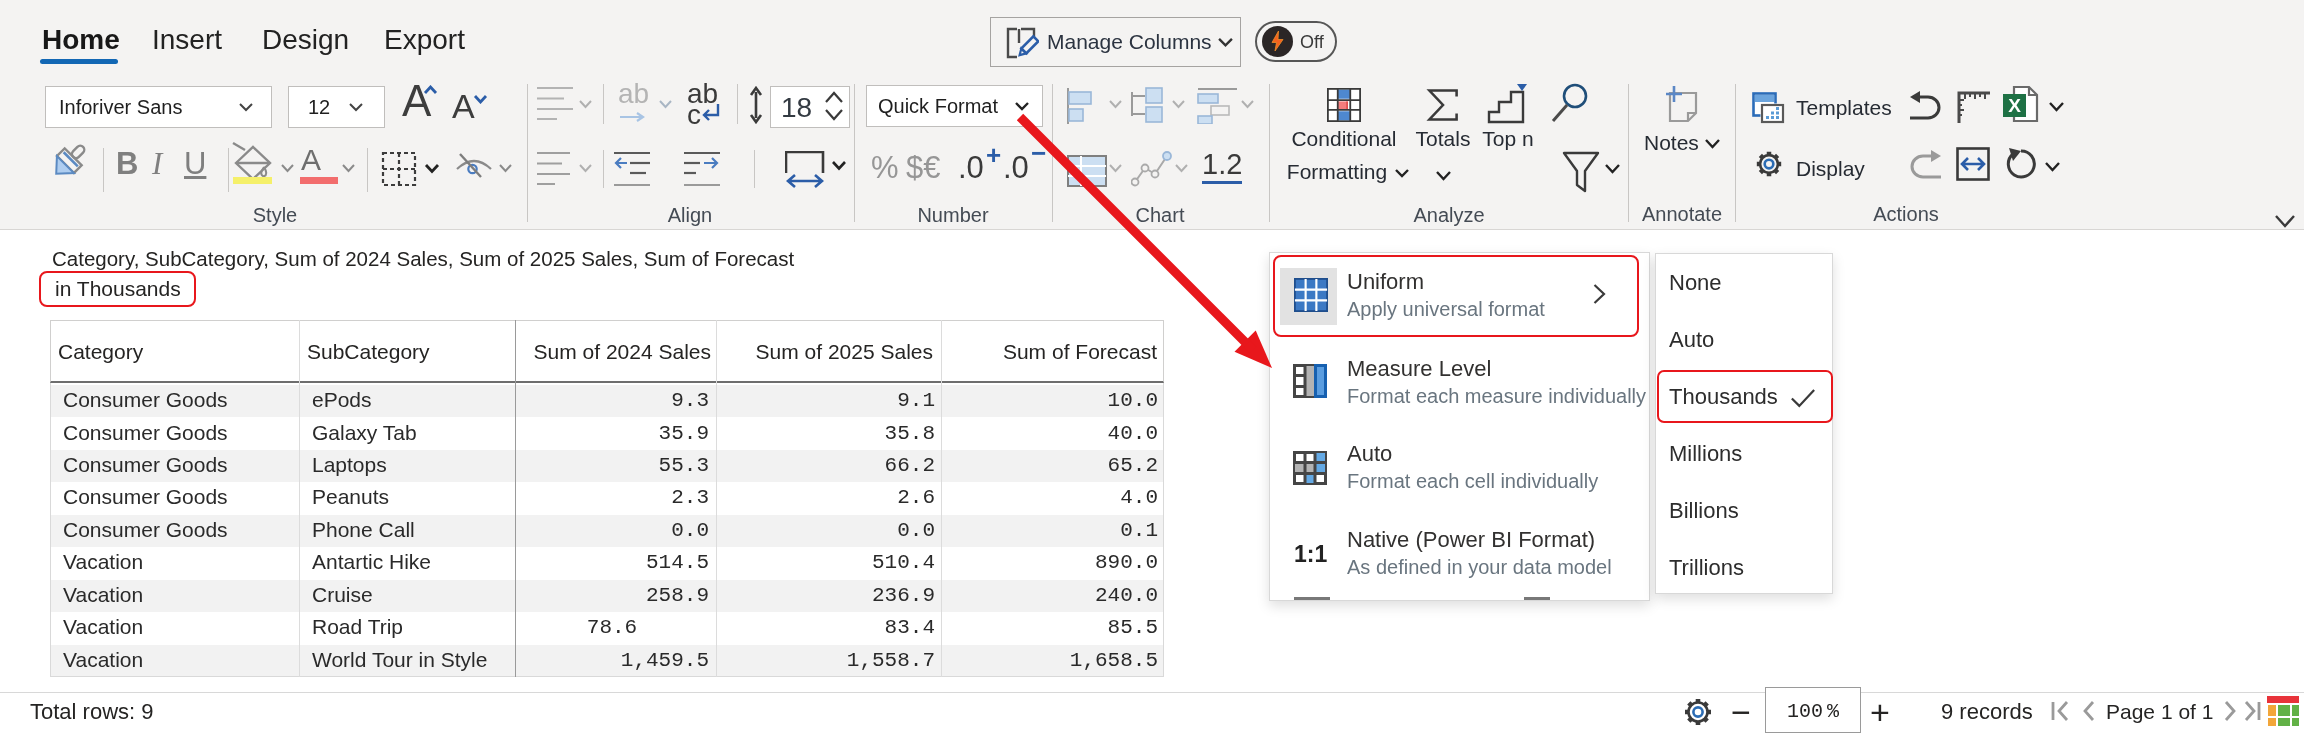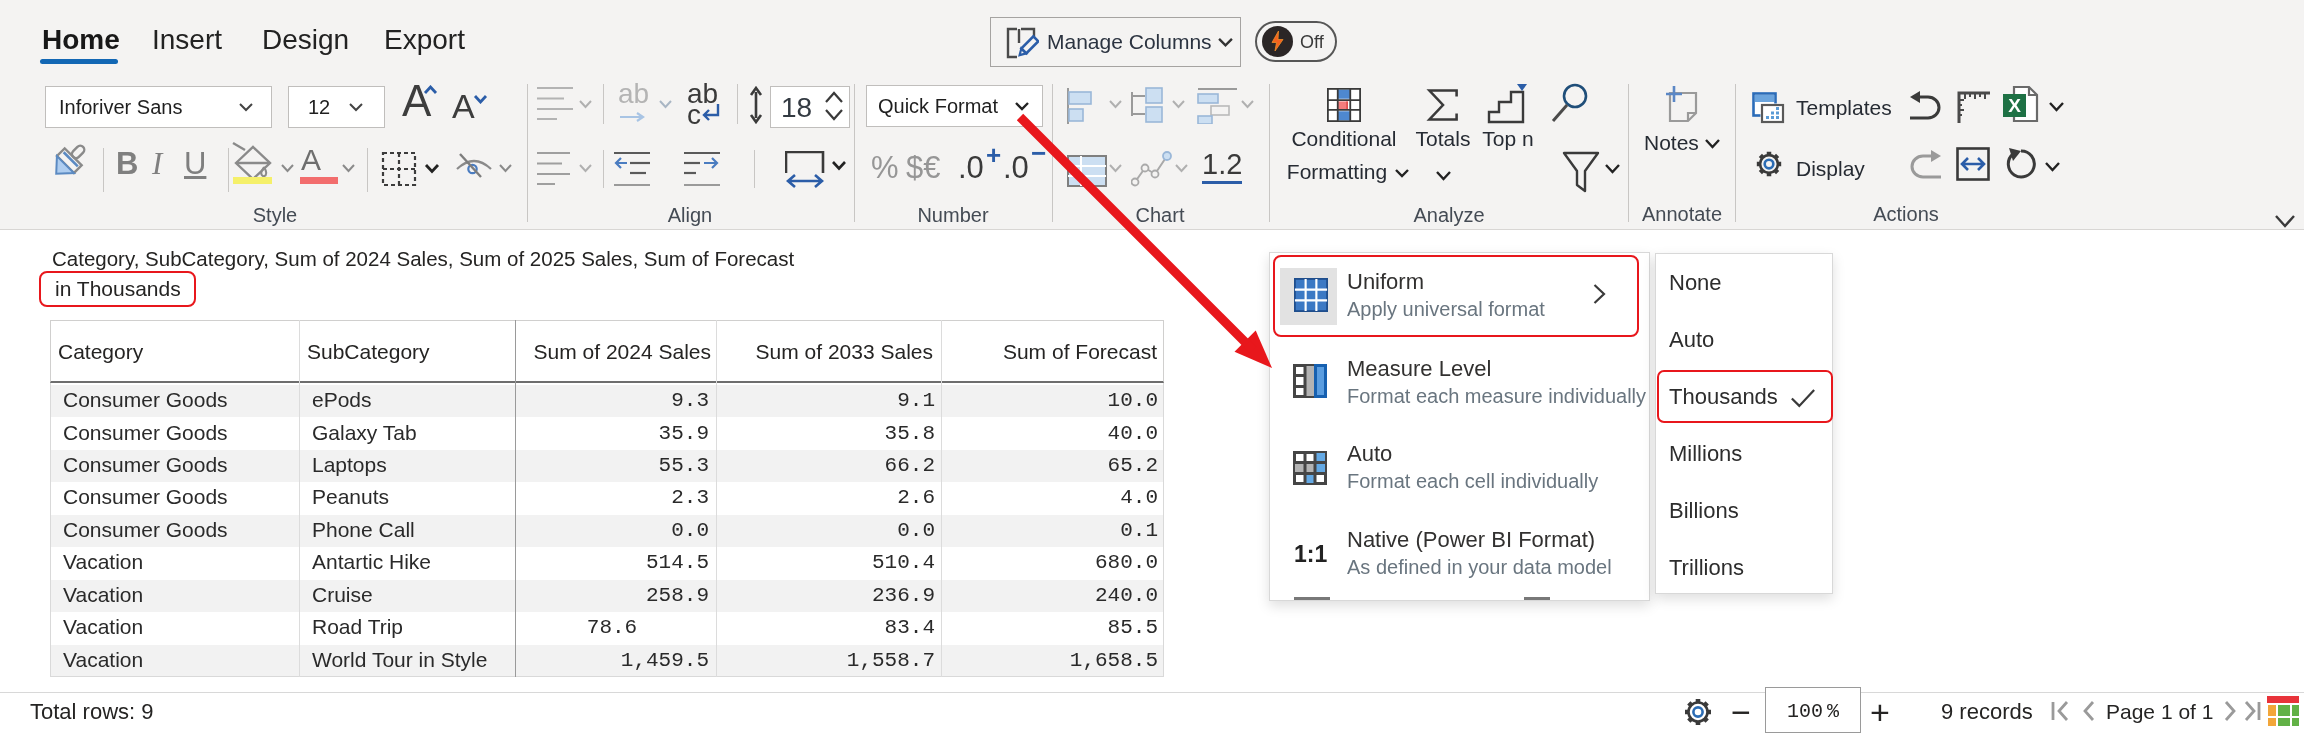--- a/index.html
+++ b/index.html
@@ -362,21 +362,21 @@
 
 <div class="a" style="left:52px;top:247px;font-size:20.5px;color:#252423">Category, SubCategory, Sum of 2024 Sales, Sum of 2025 Sales, Sum of Forecast</div>
 <div class="a" style="left:55px;top:277px;font-size:21px;color:#252423">in Thousands</div>
 <div class="a" style="left:39px;top:271px;width:157px;height:36px;border:2.5px solid #e8171c;border-radius:8px"></div>
 
 <div class="a" style="left:50px;top:320px;width:1114px;height:357px">
   <div class="a" style="left:0;top:0;width:1114px;height:63px;border:1px solid #d0cfce;border-bottom:2px solid #6e6e6e"></div>
   <div class="a" style="left:8px;top:0;height:63px;line-height:63px;font-size:21px">Category</div>
   <div class="a" style="left:257px;top:0;height:63px;line-height:63px;font-size:21px">SubCategory</div>
   <div class="a" style="left:465px;top:0;width:196px;height:63px;line-height:63px;font-size:21px;text-align:right">Sum of 2024 Sales</div>
-  <div class="a" style="left:666px;top:0;width:217px;height:63px;line-height:63px;font-size:21px;text-align:right">Sum of 2033 Sales</div>
+  <div class="a" style="left:666px;top:0;width:217px;height:63px;line-height:63px;font-size:21px;text-align:right">Sum of 2025 Sales</div>
   <div class="a" style="left:891px;top:0;width:216px;height:76px;line-height:63px;font-size:21px;text-align:right">Sum of Forecast</div>
   <div id="rows" class="a" style="left:0;top:65px;width:1114px">
 <div class="a" style="left:0;top:0.0px;width:1114px;height:32.45px;background:#f2f2f2">
         <div class="a" style="left:13px;top:3px;font-size:21px;color:#2a2a2a">Consumer Goods</div>
         <div class="a" style="left:262px;top:3px;font-size:21px;color:#2a2a2a">ePods</div>
         <div class="a mono" style="left:465px;top:4px;width:194px;font-size:21px;color:#2a2a2a;text-align:right">9.3</div>
         <div class="a mono" style="left:666px;top:4px;width:219px;font-size:21px;color:#2a2a2a;text-align:right">9.1</div>
         <div class="a mono" style="left:891px;top:4px;width:217px;font-size:21px;color:#2a2a2a;text-align:right">10.0</div>
       </div>
 <div class="a" style="left:0;top:32.5px;width:1114px;height:32.45px;background:#ffffff">
@@ -405,21 +405,21 @@
         <div class="a" style="left:262px;top:3px;font-size:21px;color:#2a2a2a">Phone Call</div>
         <div class="a mono" style="left:465px;top:4px;width:194px;font-size:21px;color:#2a2a2a;text-align:right">0.0</div>
         <div class="a mono" style="left:666px;top:4px;width:219px;font-size:21px;color:#2a2a2a;text-align:right">0.0</div>
         <div class="a mono" style="left:891px;top:4px;width:217px;font-size:21px;color:#2a2a2a;text-align:right">0.1</div>
       </div>
 <div class="a" style="left:0;top:162.2px;width:1114px;height:32.45px;background:#ffffff">
         <div class="a" style="left:13px;top:3px;font-size:21px;color:#2a2a2a">Vacation</div>
         <div class="a" style="left:262px;top:3px;font-size:21px;color:#2a2a2a">Antartic Hike</div>
         <div class="a mono" style="left:465px;top:4px;width:194px;font-size:21px;color:#2a2a2a;text-align:right">514.5</div>
         <div class="a mono" style="left:666px;top:4px;width:219px;font-size:21px;color:#2a2a2a;text-align:right">510.4</div>
-        <div class="a mono" style="left:891px;top:4px;width:217px;font-size:21px;color:#2a2a2a;text-align:right">680.0</div>
+        <div class="a mono" style="left:891px;top:4px;width:217px;font-size:21px;color:#2a2a2a;text-align:right">890.0</div>
       </div>
 <div class="a" style="left:0;top:194.7px;width:1114px;height:32.45px;background:#f2f2f2">
         <div class="a" style="left:13px;top:3px;font-size:21px;color:#2a2a2a">Vacation</div>
         <div class="a" style="left:262px;top:3px;font-size:21px;color:#2a2a2a">Cruise</div>
         <div class="a mono" style="left:465px;top:4px;width:194px;font-size:21px;color:#2a2a2a;text-align:right">258.9</div>
         <div class="a mono" style="left:666px;top:4px;width:219px;font-size:21px;color:#2a2a2a;text-align:right">236.9</div>
         <div class="a mono" style="left:891px;top:4px;width:217px;font-size:21px;color:#2a2a2a;text-align:right">240.0</div>
       </div>
 <div class="a" style="left:0;top:227.2px;width:1114px;height:32.45px;background:#ffffff">
         <div class="a" style="left:13px;top:3px;font-size:21px;color:#2a2a2a">Vacation</div>

